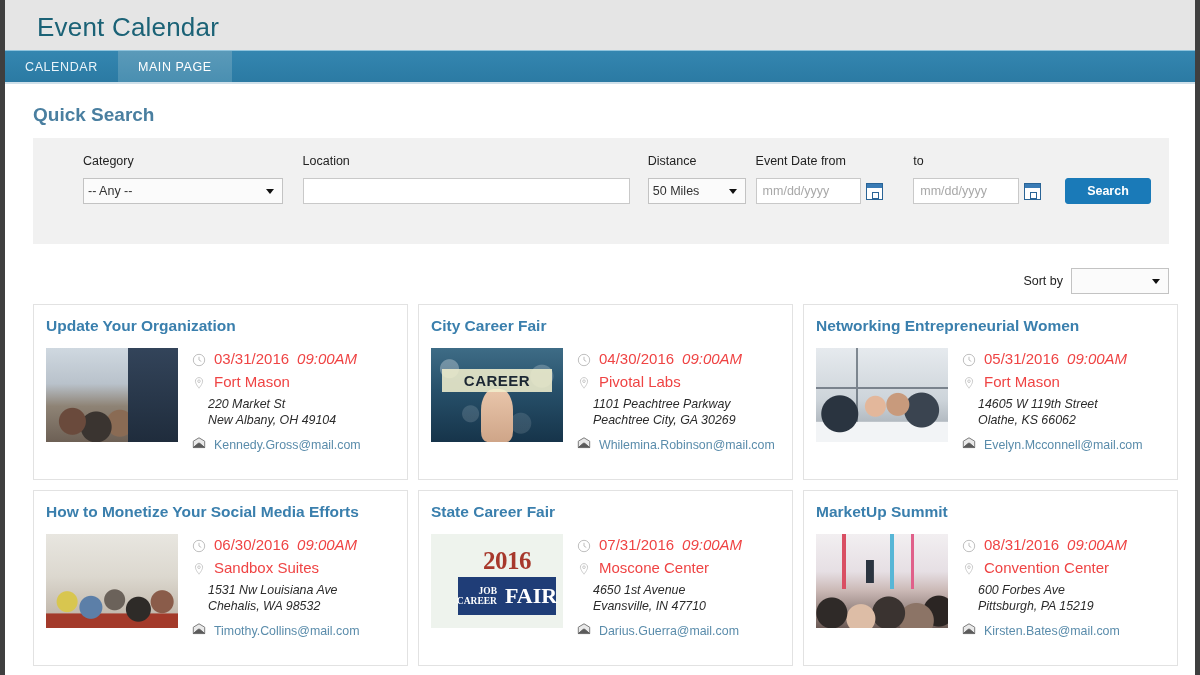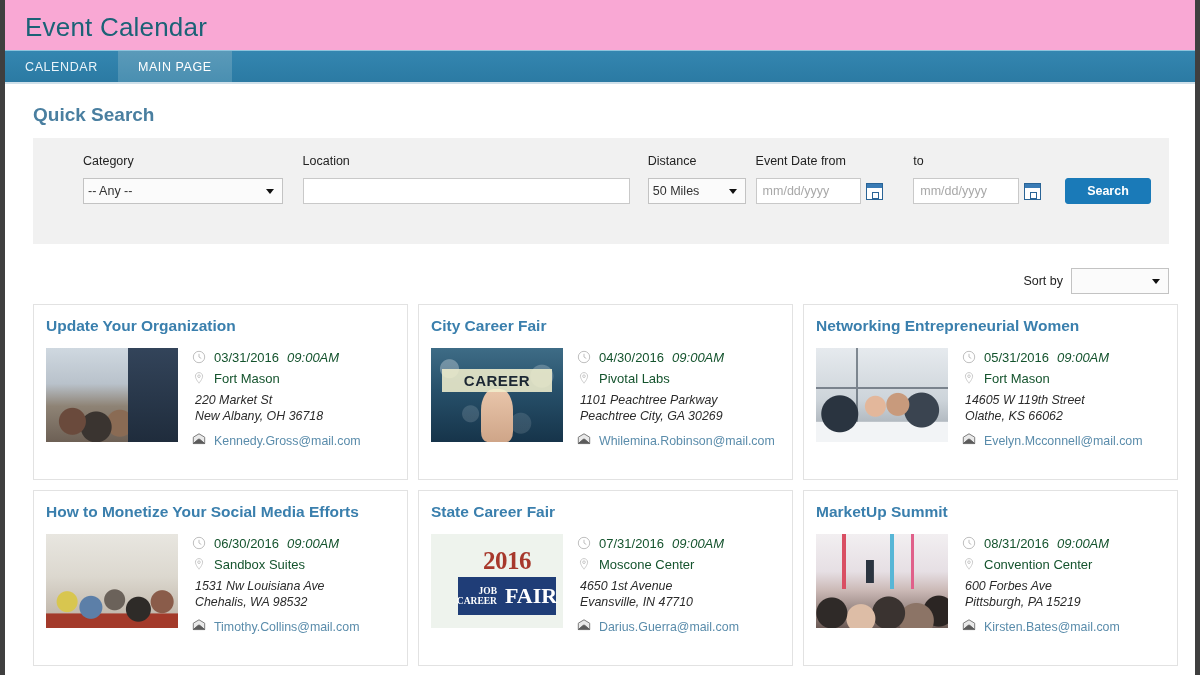--- a/index.html
+++ b/index.html
@@ -13,22 +13,22 @@
     position: relative;
     width: 1200px; height: 675px;
     background: #fff;
     border-left: 5px solid #3f3f3f;
     border-right: 5px solid #3f3f3f;
   }
 
   
   .app-header {
     height: 50px;
-    padding: 10px 0 0 20px;
-    background: #f9a8d4;
+    padding: 10px 0 0 32px;
+    background: #e5e5e5;
   }
   .app-title {
     font-size: 26px;
     font-weight: 400;
     color: #1b6276;
     letter-spacing: .2px;
     line-height: 34px;
   }
 
   
@@ -199,35 +199,35 @@
   }
   .card-body { display: flex; gap: 14px; }
   .thumb {
     width: 132px; height: 94px;
     flex: 0 0 132px;
     overflow: hidden;
     position: relative;
   }
   .meta { flex: 1 1 auto; padding-top: 2px; }
   .meta-line {
-    display: flex; align-items: flex-start;
+    display: flex; align-items: flex-end;
     gap: 8px;
-    font-size: 13px;
-    color: #14532d;
+    font-size: 15px;
+    color: #ef4444;
     margin-bottom: 6px;
     white-space: nowrap;
   }
   .meta-line .ic { flex: 0 0 14px; height: 14px; opacity: .55; }
   .date-time .tm { font-style: italic; margin-left: 0; }
   .addr {
     font-size: 12.4px;
     font-style: italic;
     color: #2b2b2b;
     line-height: 16px;
-    margin: 2px 0 8px 3px;
+    margin: 2px 0 8px 16px;
     white-space: nowrap;
   }
   .email-line {
     display: flex; align-items: center; gap: 8px;
     font-size: 12.4px;
   }
   .email-link { color: #5a8cab; cursor: pointer; white-space: nowrap; }
 
   
   .art { width: 100%; height: 100%; position: relative; padding-left: 20px; }
@@ -462,21 +462,21 @@
               <span class="ic">
                 <svg width="14" height="14" viewBox="0 0 14 14">
                     <path d="M7 1.6c-2 0-3.6 1.6-3.6 3.6 0 2.6 3.6 7 3.6 7s3.6-4.4 3.6-7c0-2-1.6-3.6-3.6-3.6z" fill="none" stroke="#9b9b9b" stroke-width="1"></path>
                     <circle cx="7" cy="5.2" r="1.3" fill="none" stroke="#9b9b9b" stroke-width="1"></circle>
                   </svg>
               </span>
               <span>Fort Mason</span>
             </div>
             <div class="addr">
               <span>220 Market St</span><br>
-              <span>New Albany, OH 36718</span>
+              <span>New Albany, OH 49104</span>
             </div>
             <div class="email-line">
               <span class="ic">
                 <svg width="14" height="14" viewBox="0 0 14 14">
                     <path d="M1.3 5.2l5.7-3.4 5.7 3.4v6.4H1.3z" fill="#e9e9e9" stroke="#7c7c7c" stroke-width="1"></path>
                     <path d="M1.3 11.6l5-4.3h1.4l5 4.3" fill="#5b5b5b" stroke="#5b5b5b" stroke-width="1"></path>
                   </svg>
               </span>
               <span class="email-link">Kennedy.Gross@mail.com</span>
             </div>

